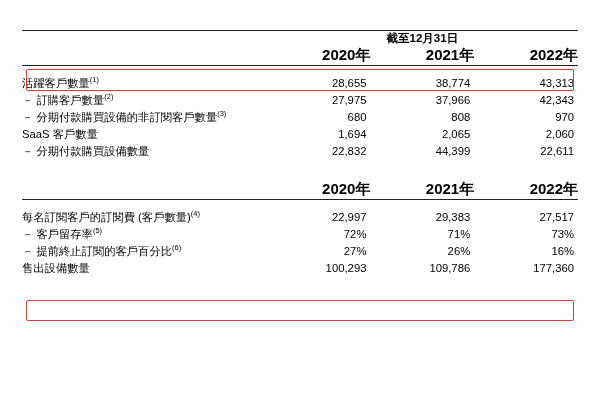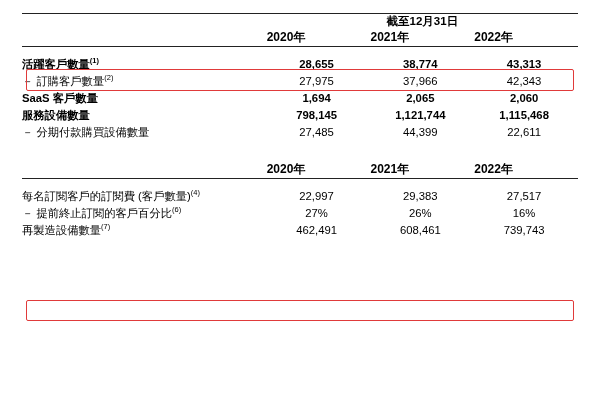--- a/index.html
+++ b/index.html
@@ -12,66 +12,66 @@
     background: #ffffff;
     font-family: "Liberation Sans", sans-serif;
     color: #000000;
     overflow: hidden;
   }
   .page {
     position: relative;
     width: 600px;
     height: 400px;
     box-sizing: border-box;
-    padding: 0 22px;
+    padding: 17px 22px;
   }
   table.fin {
     width: 100%;
     border-collapse: collapse;
     table-layout: fixed;
   }
   table.fin td, table.fin th {
     padding: 0;
     vertical-align: bottom;
   }
   .col-label { width: 44%; }
   .col-num { width: 18.66%; }
 
   .hdr-span {
     text-align: center;
     font-weight: bold;
     font-size: 11.5px;
     padding-bottom: 3px;
   }
   .hdr-year {
-    text-align: left;
+    text-align: right;
     font-weight: bold;
-    font-size: 12px;
+    font-size: 15px;
     padding-bottom: 3px;
     padding-right: 4px;
   }
   .rule-top {
     border-top: 1.2px solid #222;
   }
   .rule-bot {
     border-bottom: 1.2px solid #222;
   }
   .spacer-row td { height: 9px; }
   .row td {
     font-size: 11.3px;
     line-height: 17px;
     height: 17px;
     white-space: nowrap;
   }
   .row td.num {
-    text-align: center;
+    text-align: right;
     padding-right: 4px;
     font-variant-numeric: tabular-nums;
   }
-  .bold td { font-weight: bold; }
+  .bold td { font-weight: normal; }
   .indent { padding-left: 22px; }
   .sup {
     font-size: 7.5px;
     vertical-align: super;
     line-height: 0;
   }
   .hl-box {
     position: absolute;
     border: 1.3px solid #e03a3a;
     border-radius: 2px;
@@ -121,35 +121,35 @@
         <td class="num">28,655</td>
         <td class="num">38,774</td>
         <td class="num">43,313</td>
       </tr>
       <tr class="row">
         <td class="indent"><span>－ 訂購客戶數量</span><span class="sup">(2)</span></td>
         <td class="num">27,975</td>
         <td class="num">37,966</td>
         <td class="num">42,343</td>
       </tr>
+      <tr class="row">
+        <td class="indent"><span>－ 分期付款購買設備的非訂閱客戶數量</span><span class="sup">(3)</span></td>
+        <td class="num">680</td>
+        <td class="num">808</td>
+        <td class="num">970</td>
+      </tr>
       <tr class="row bold">
         <td><span>SaaS 客戶數量</span><span class="sup"></span></td>
         <td class="num">1,694</td>
         <td class="num">2,065</td>
         <td class="num">2,060</td>
       </tr>
-      <tr class="row bold">
-        <td><span>服務設備數量</span><span class="sup"></span></td>
-        <td class="num">798,145</td>
-        <td class="num">1,121,744</td>
-        <td class="num">1,115,468</td>
-      </tr>
       <tr class="row">
         <td class="indent"><span>－ 分期付款購買設備數量</span><span class="sup"></span></td>
-        <td class="num">27,485</td>
+        <td class="num">22,832</td>
         <td class="num">44,399</td>
         <td class="num">22,611</td>
       </tr>
     </tbody>
   </table>
 
   <div class="sec-gap"></div>
 
   <table class="fin">
     <colgroup>
@@ -169,30 +169,36 @@
           <td colspan="4"></td>
         </tr>
 
       <tr class="row">
         <td><span>每名訂閱客戶的訂閱費 (客戶數量)</span><span class="sup">(4)</span></td>
         <td class="num">22,997</td>
         <td class="num">29,383</td>
         <td class="num">27,517</td>
       </tr>
       <tr class="row">
+        <td class="indent"><span>－ 客戶留存率</span><span class="sup">(5)</span></td>
+        <td class="num">72%</td>
+        <td class="num">71%</td>
+        <td class="num">73%</td>
+      </tr>
+      <tr class="row">
         <td class="indent"><span>－ 提前終止訂閱的客戶百分比</span><span class="sup">(6)</span></td>
         <td class="num">27%</td>
         <td class="num">26%</td>
         <td class="num">16%</td>
       </tr>
-      <tr class="row">
-        <td><span>再製造設備數量</span><span class="sup">(7)</span></td>
-        <td class="num">462,491</td>
-        <td class="num">608,461</td>
-        <td class="num">739,743</td>
+      <tr class="row bold">
+        <td><span>售出設備數量</span><span class="sup"></span></td>
+        <td class="num">100,293</td>
+        <td class="num">109,786</td>
+        <td class="num">177,360</td>
       </tr>
     </tbody>
   </table>
 
   <div class="hl-box" id="hl-active" style="border-color: rgb(224, 58, 58);"></div>
   <div class="hl-box" id="hl-retention" style="border-color: rgb(224, 58, 58);"></div>
 
 </div>
 
 </body></html>

